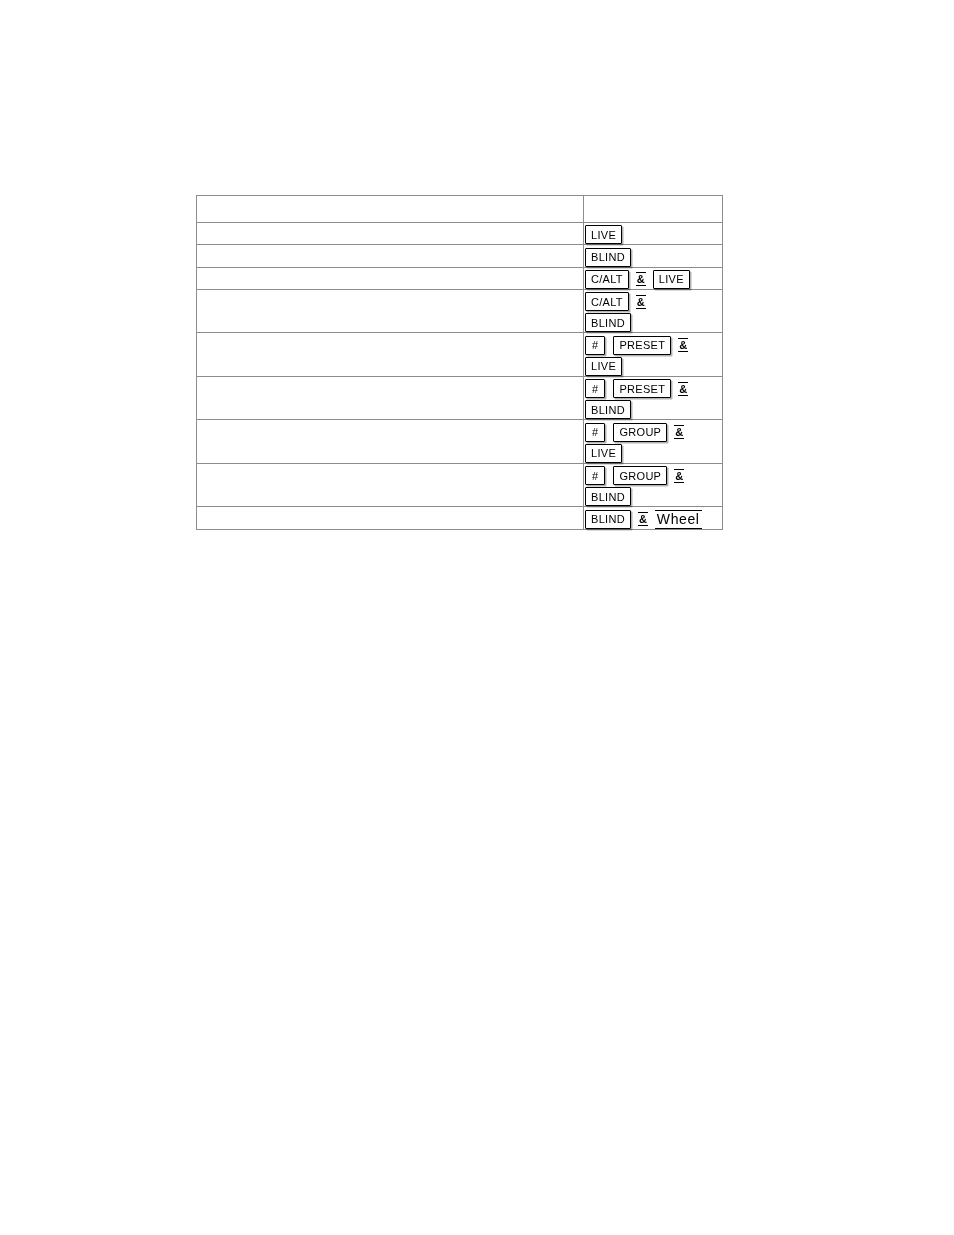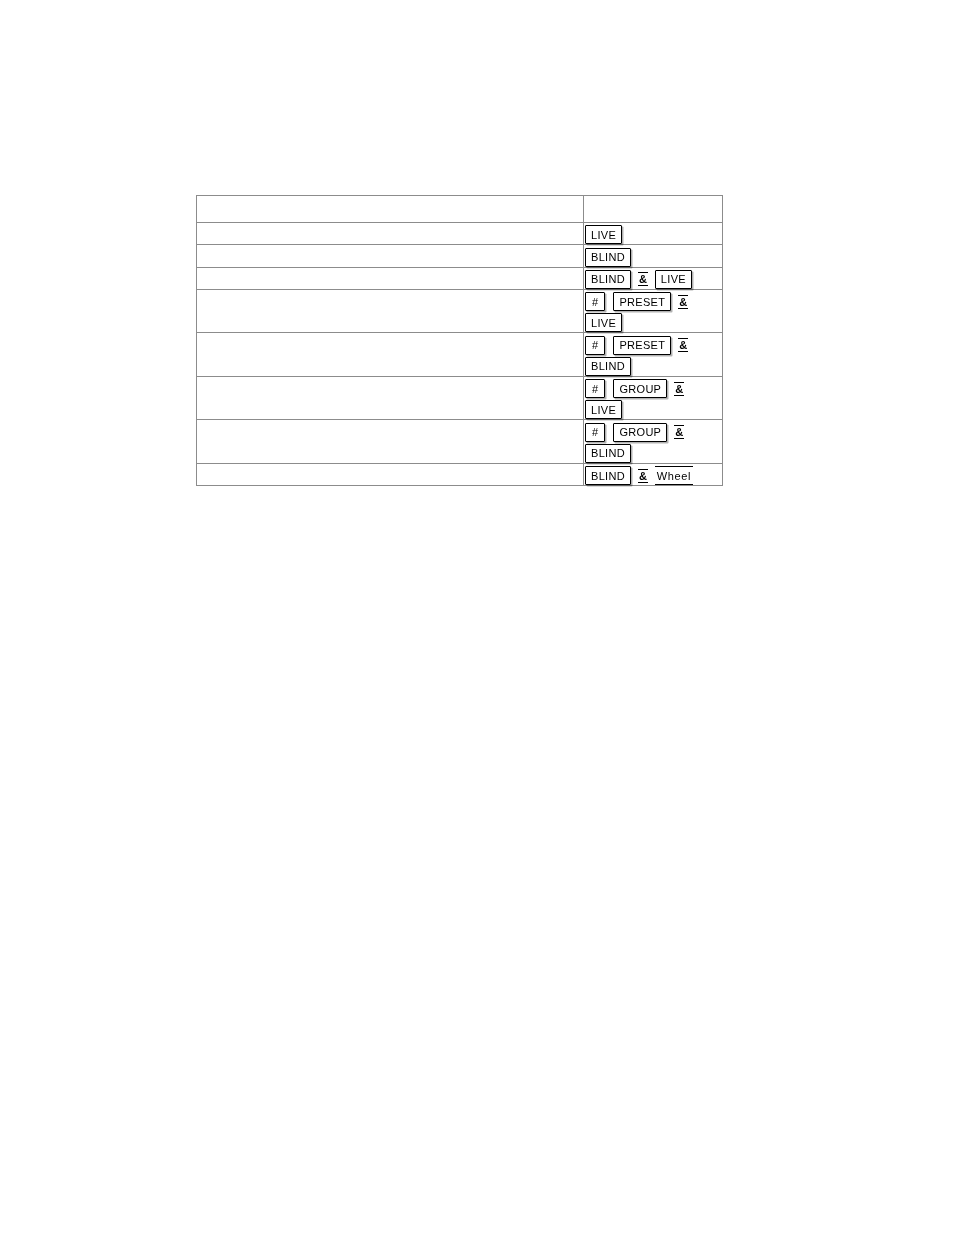--- a/index.html
+++ b/index.html
@@ -114,21 +114,21 @@
     border-bottom: 1.2px solid #000000;
     padding: 1px 1px 0 1px;
     margin: 0 6px;
     vertical-align: middle;
   }
 
   
   .rule-label {
     display: inline-block;
     font-family: "Liberation Sans", sans-serif;
-    font-size: 11px;
+    font-size: 14px;
     line-height: 12px;
     letter-spacing: 0.6px;
     color: #000000;
     border-top: 1.2px solid #000000;
     border-bottom: 1.2px solid #000000;
     padding: 2.5px 2px 2.5px 2px;
     margin: 0 1px;
     vertical-align: middle;
   }
 
@@ -170,21 +170,30 @@
           </td>
           <td class="keys-cell">
             <span class="keyline"><span class="key">BLIND</span></span>
           </td>
         </tr>
         <tr>
           <td class="desc-cell">
             <div class="desc-text"></div>
           </td>
           <td class="keys-cell">
-            <span class="keyline"><span class="key">BLIND</span><span class="amp">&amp;</span><span class="key">LIVE</span></span>
+            <span class="keyline"><span class="key">C/ALT</span><span class="amp">&amp;</span><span class="key">LIVE</span></span>
+          </td>
+        </tr>
+        <tr>
+          <td class="desc-cell">
+            <div class="desc-text"></div>
+          </td>
+          <td class="keys-cell">
+            <span class="keyline"><span class="key">C/ALT</span><span class="amp">&amp;</span></span>
+            <span class="keyline"><span class="key">BLIND</span></span>
           </td>
         </tr>
         <tr>
           <td class="desc-cell">
             <div class="desc-text"></div>
           </td>
           <td class="keys-cell">
             <span class="keyline"><span class="key narrow">#</span><span class="spacer-gap"></span><span class="key">PRESET</span><span class="amp">&amp;</span></span>
             <span class="keyline"><span class="key">LIVE</span></span>
           </td>

